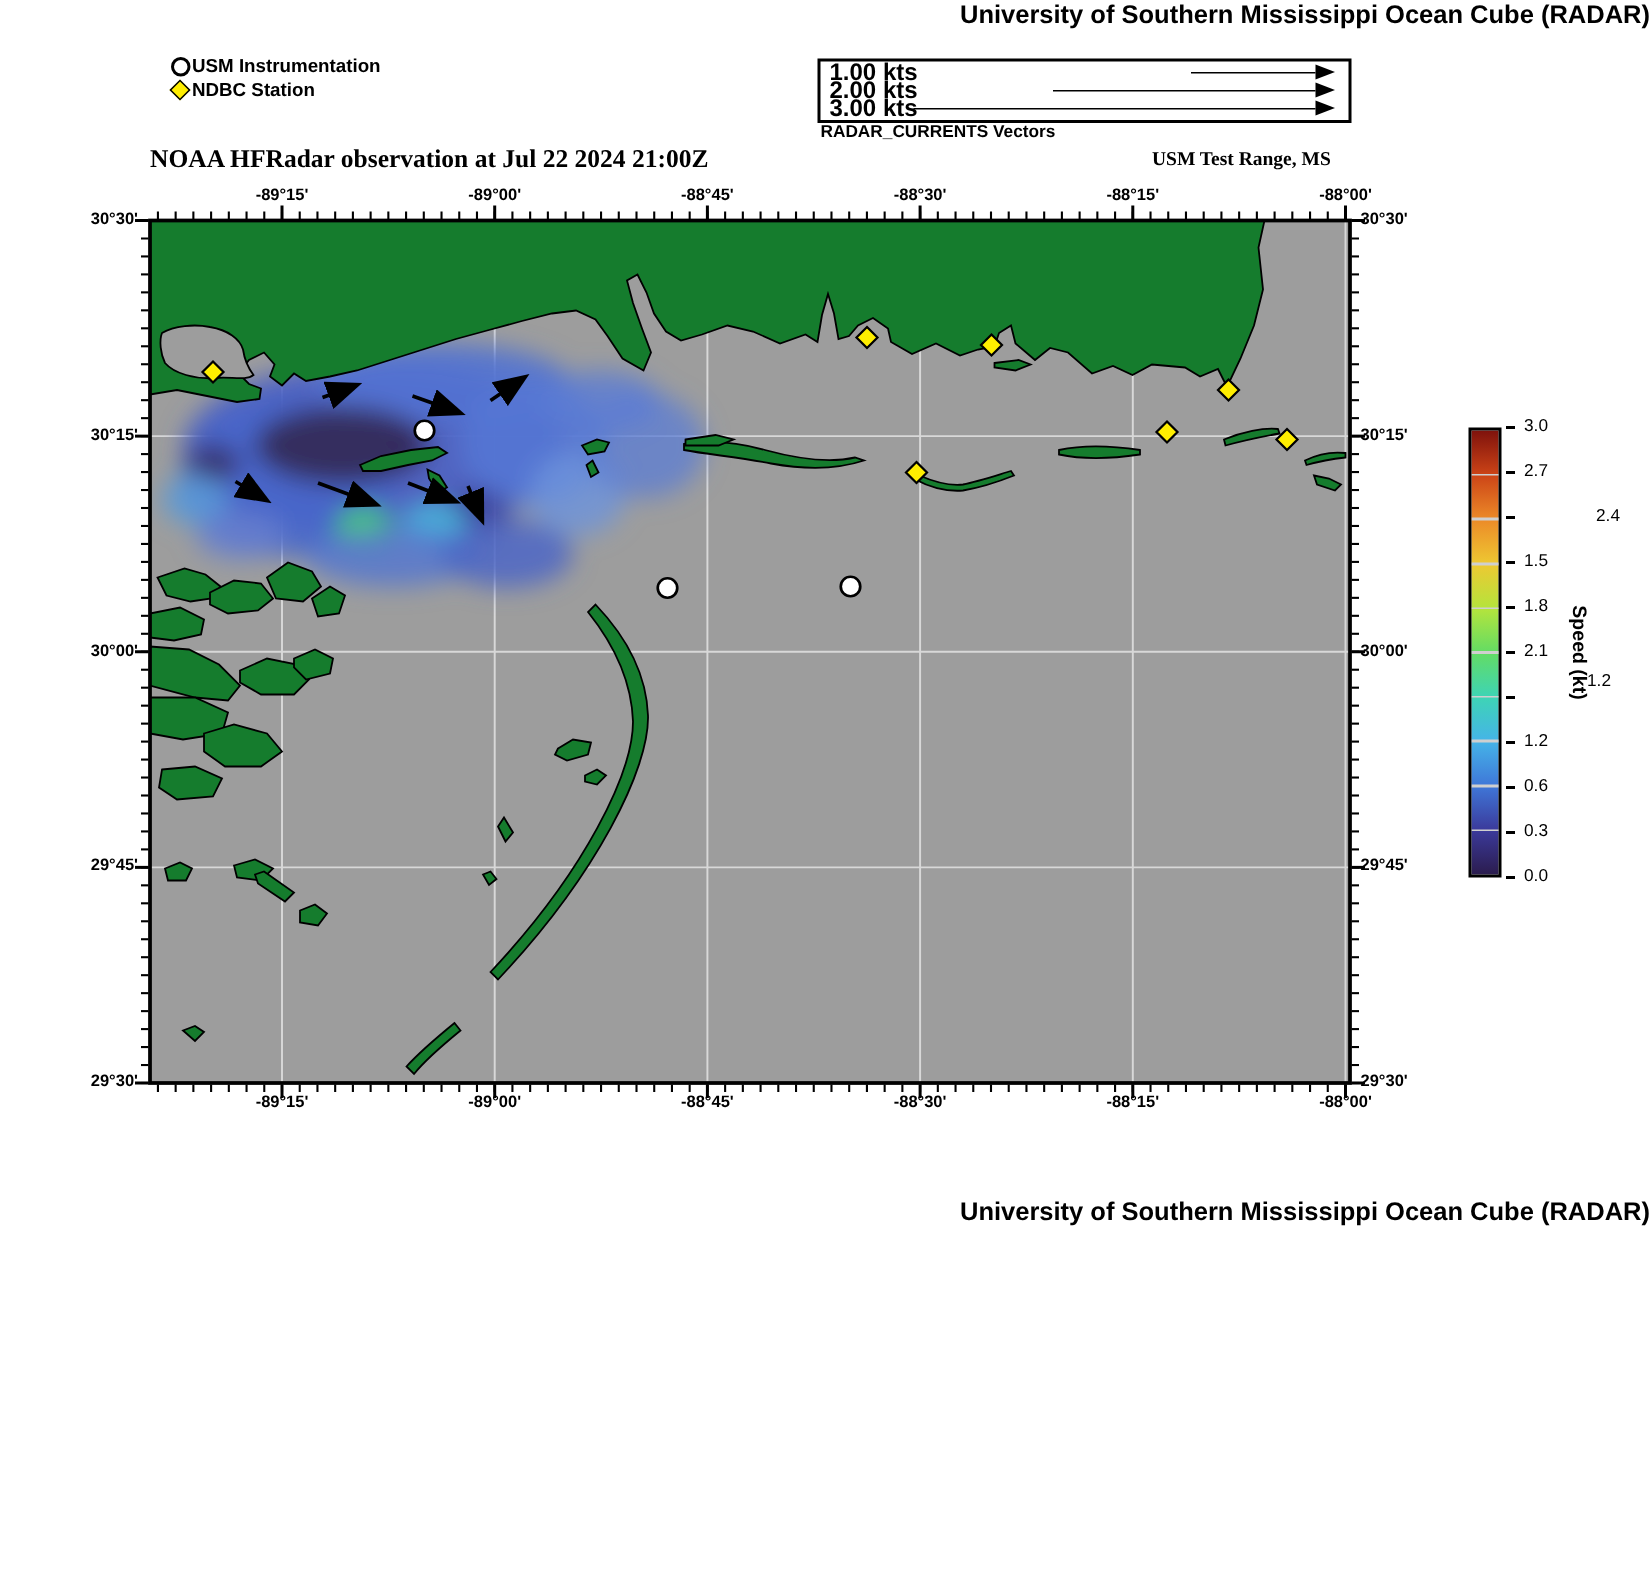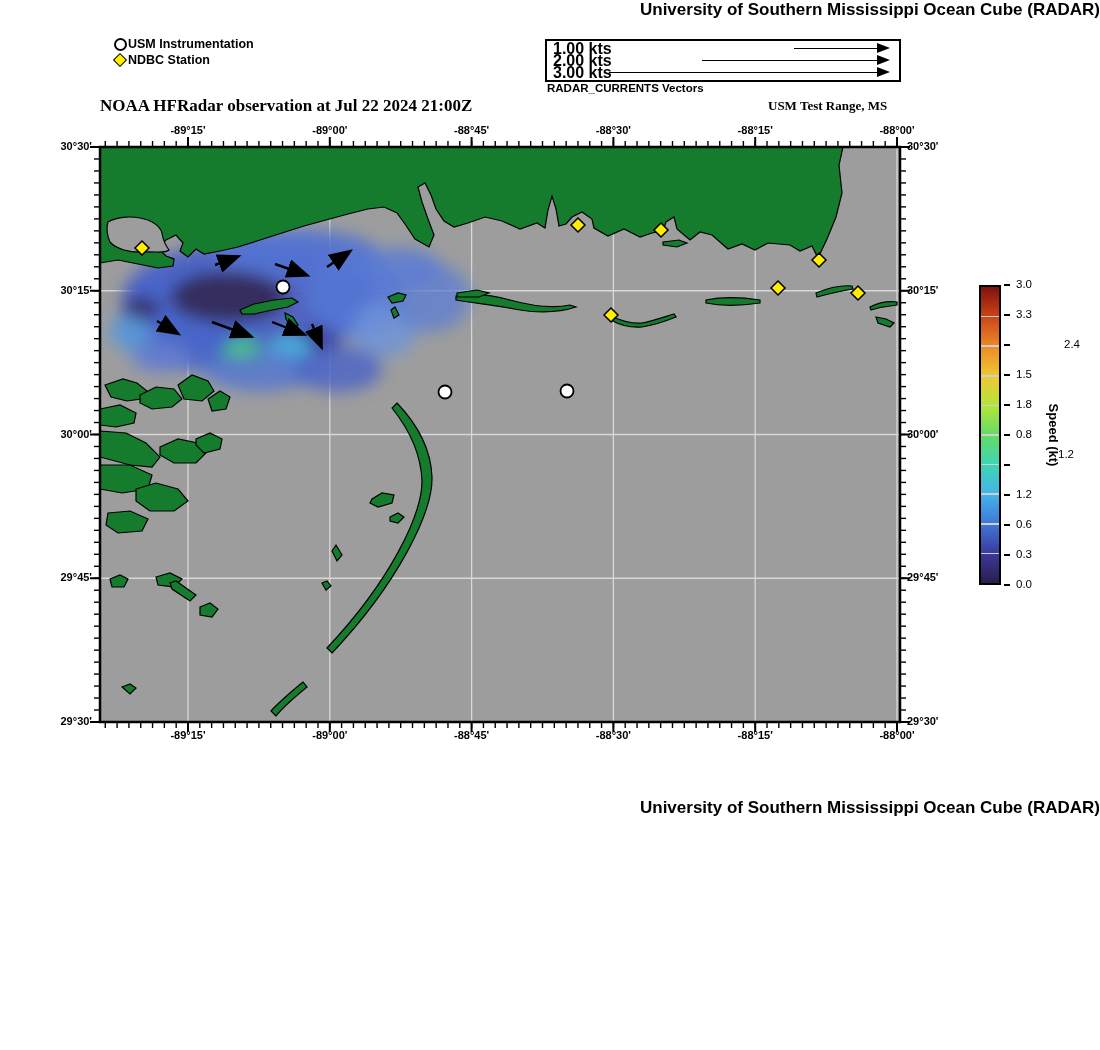--- a/index.html
+++ b/index.html
@@ -469,29 +469,29 @@
       <div class="cline" style="top: 147.25px;"></div>
       <div class="cline" style="top: 176.85px;"></div>
       <div class="cline" style="top: 206.45px;"></div>
       <div class="cline" style="top: 236.05px;"></div>
       <div class="cline" style="top: 265.65px;"></div>
     </div>
   <div id="cbtitle">Speed (kt)</div>
 <div class="ctick" style="top: -0.75px;"></div>
     <div class="clab" style="top: -7px;">3.0</div>
     <div class="ctick" style="top: 29.25px;"></div>
-    <div class="clab" style="top: 23px;">3.3</div>
+    <div class="clab" style="top: 23px;">2.7</div>
     <div class="ctick" style="top: 59.25px;"></div>
     <div class="clab" style="top: 53px; margin-left: 48px;">2.4</div>
     <div class="ctick" style="top: 89.25px;"></div>
     <div class="clab" style="top: 83px;">1.5</div>
     <div class="ctick" style="top: 119.25px;"></div>
     <div class="clab" style="top: 113px;">1.8</div>
     <div class="ctick" style="top: 149.25px;"></div>
-    <div class="clab" style="top: 143px;">0.8</div>
+    <div class="clab" style="top: 143px;">2.1</div>
     <div class="ctick" style="top: 179.25px;"></div>
     <div class="clab" style="top: 163px; margin-left: 42px;">1.2</div>
     <div class="ctick" style="top: 209.25px;"></div>
     <div class="clab" style="top: 203px;">1.2</div>
     <div class="ctick" style="top: 239.25px;"></div>
     <div class="clab" style="top: 233px;">0.6</div>
     <div class="ctick" style="top: 269.25px;"></div>
     <div class="clab" style="top: 263px;">0.3</div>
     <div class="ctick" style="top: 299.25px;"></div>
     <div class="clab" style="top: 293px;">0.0</div>

